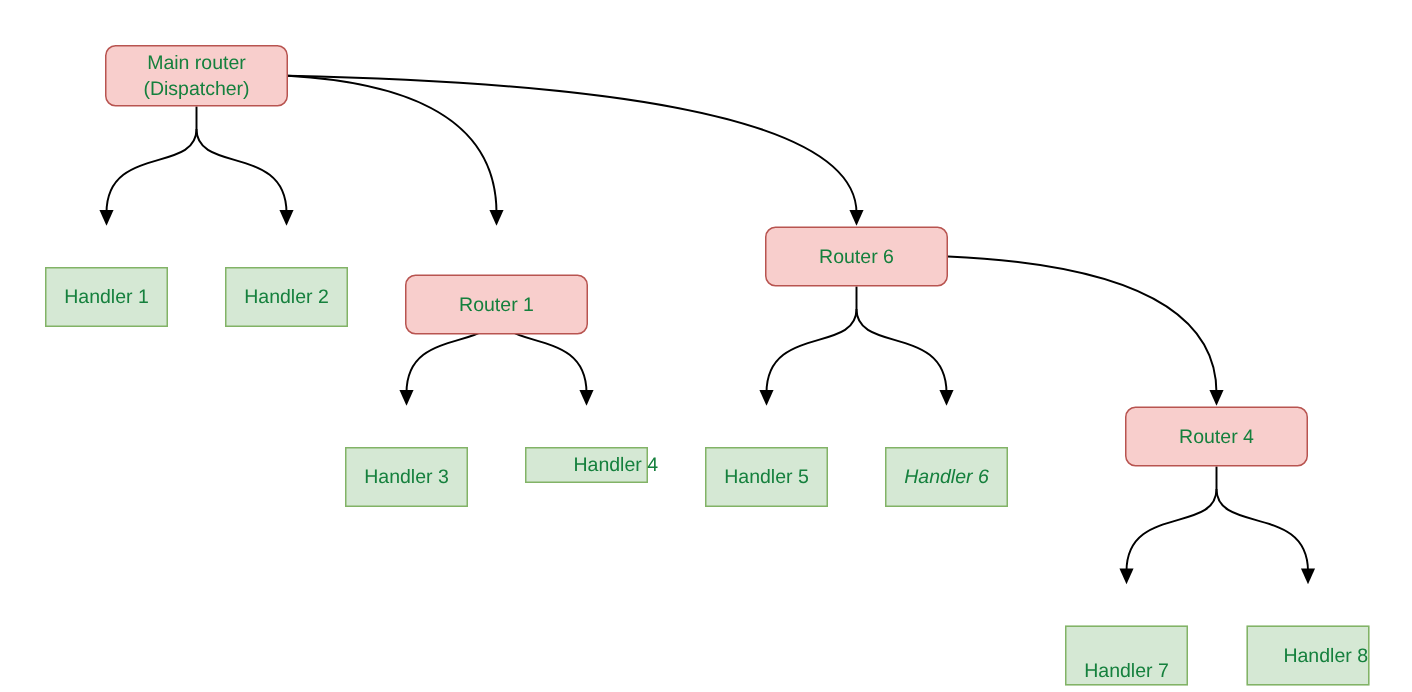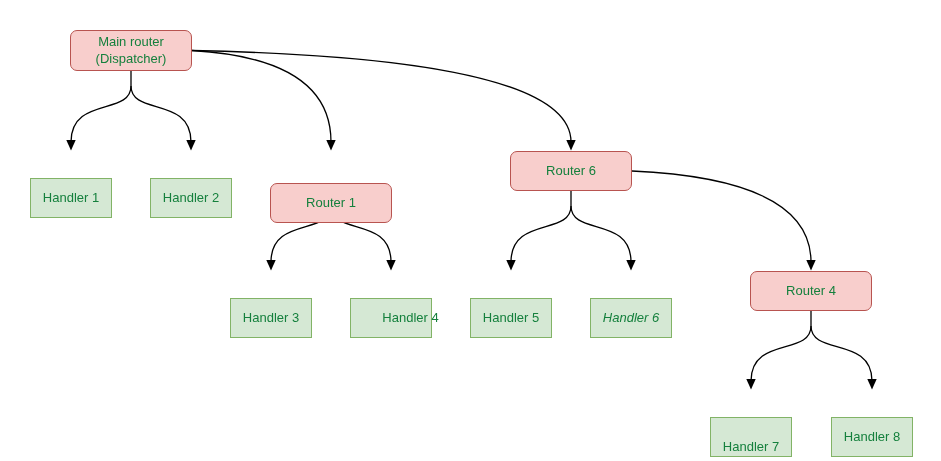--- a/index.html
+++ b/index.html
@@ -102,32 +102,32 @@
       </div>
       <div class="node router" style="left: 270px; top: 151px; width: 122px; height: 40px; margin-top: 32px;">
         <div>Router 1</div>
       </div>
       <div class="node router" style="left: 510px; top: 151px; width: 122px; height: 40px;">
         <div>Router 6</div>
       </div>
       <div class="node handler" style="left: 230px; top: 271px; width: 82px; height: 40px;">
         <div>Handler 3</div>
       </div>
-      <div class="node handler" style="left: 350px; top: 271px; width: 82px; height: 40px; padding-left: 39px;">
+      <div class="node handler" style="left: 350px; top: 271px; width: 82px; height: 24px; padding-left: 39px;">
         <div>Handler 4</div>
       </div>
       <div class="node handler" style="left: 470px; top: 271px; width: 82px; height: 40px; text-align: right;">
         <div>Handler 5</div>
       </div>
       <div class="node handler" style="left: 590px; top: 271px; width: 82px; height: 40px; font-style: italic;">
         <div>Handler 6</div>
       </div>
       <div class="node router" style="left: 750px; top: 271px; width: 122px; height: 40px;">
         <div>Router 4</div>
       </div>
       <div class="node handler" style="left: 710px; top: 390px; width: 82px; height: 40px; justify-content: flex-end;">
         <div>Handler 7</div>
       </div>
-      <div class="node handler" style="left: 831px; top: 390px; width: 82px; height: 40px;">
+      <div class="node handler" style="left: 831px; top: 390px; width: 82px; height: 40px; align-items: flex-end;">
         <div>Handler 8</div>
       </div>
     </div>
 </div>
 
 </body></html>

